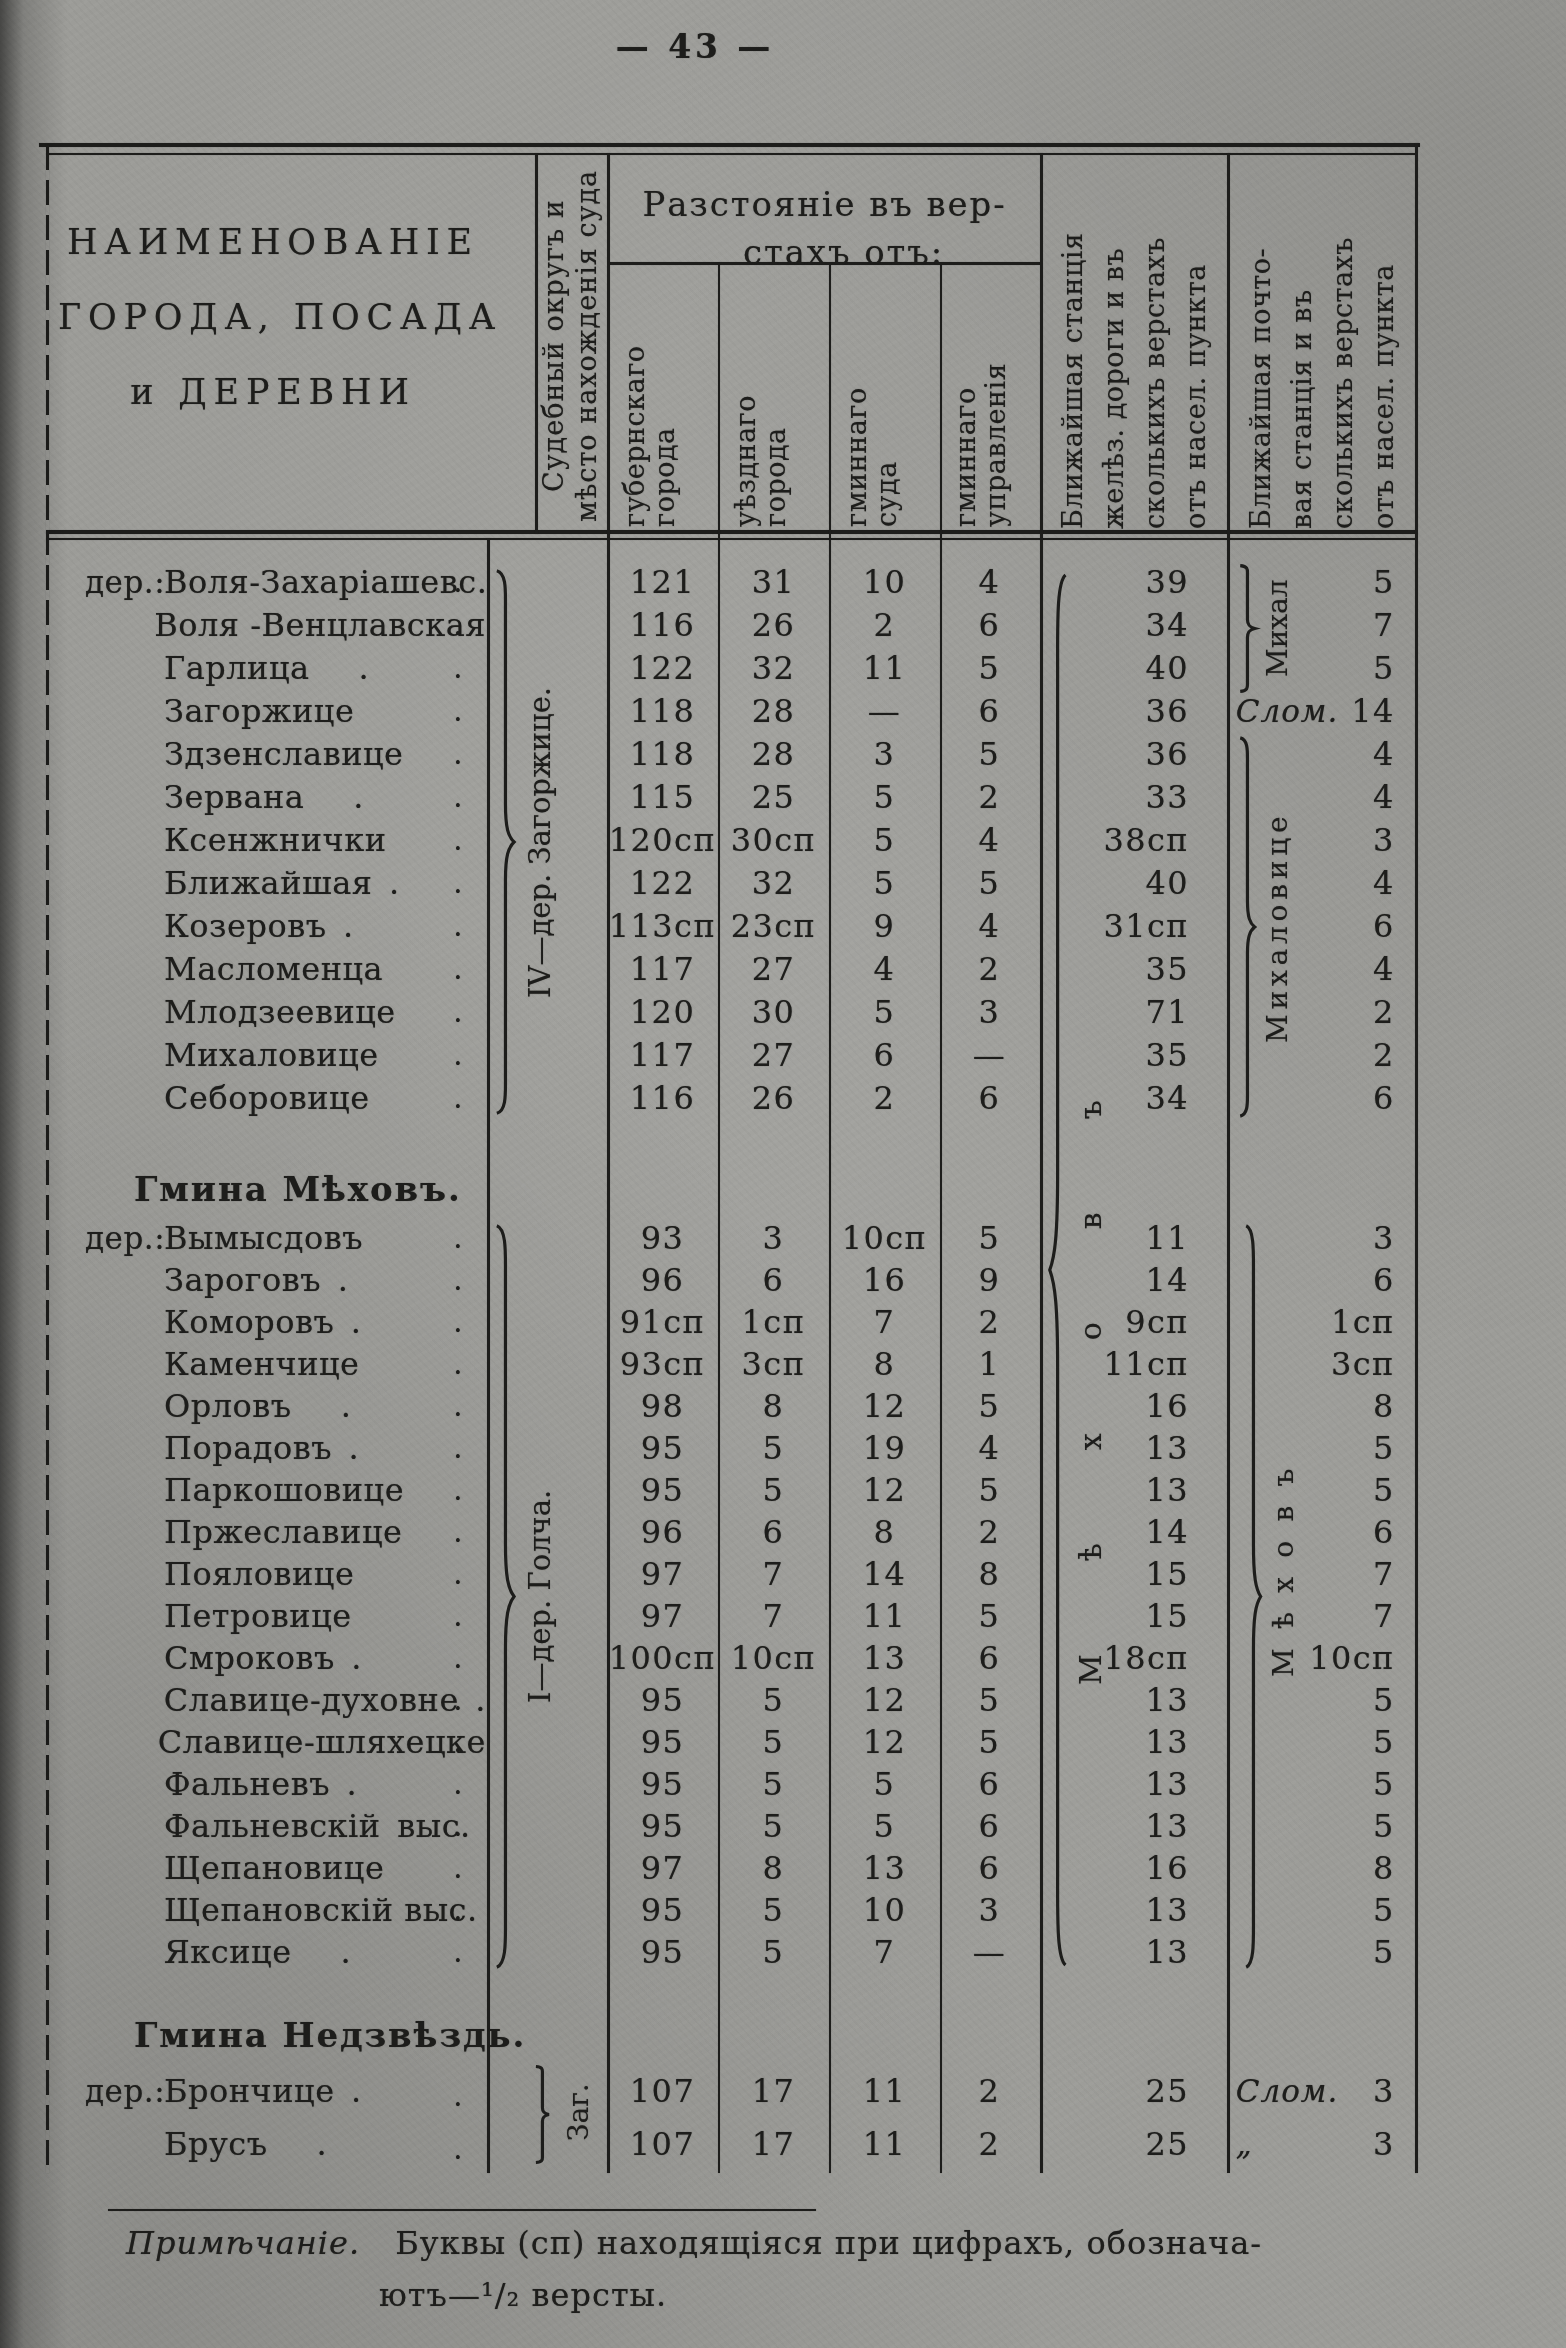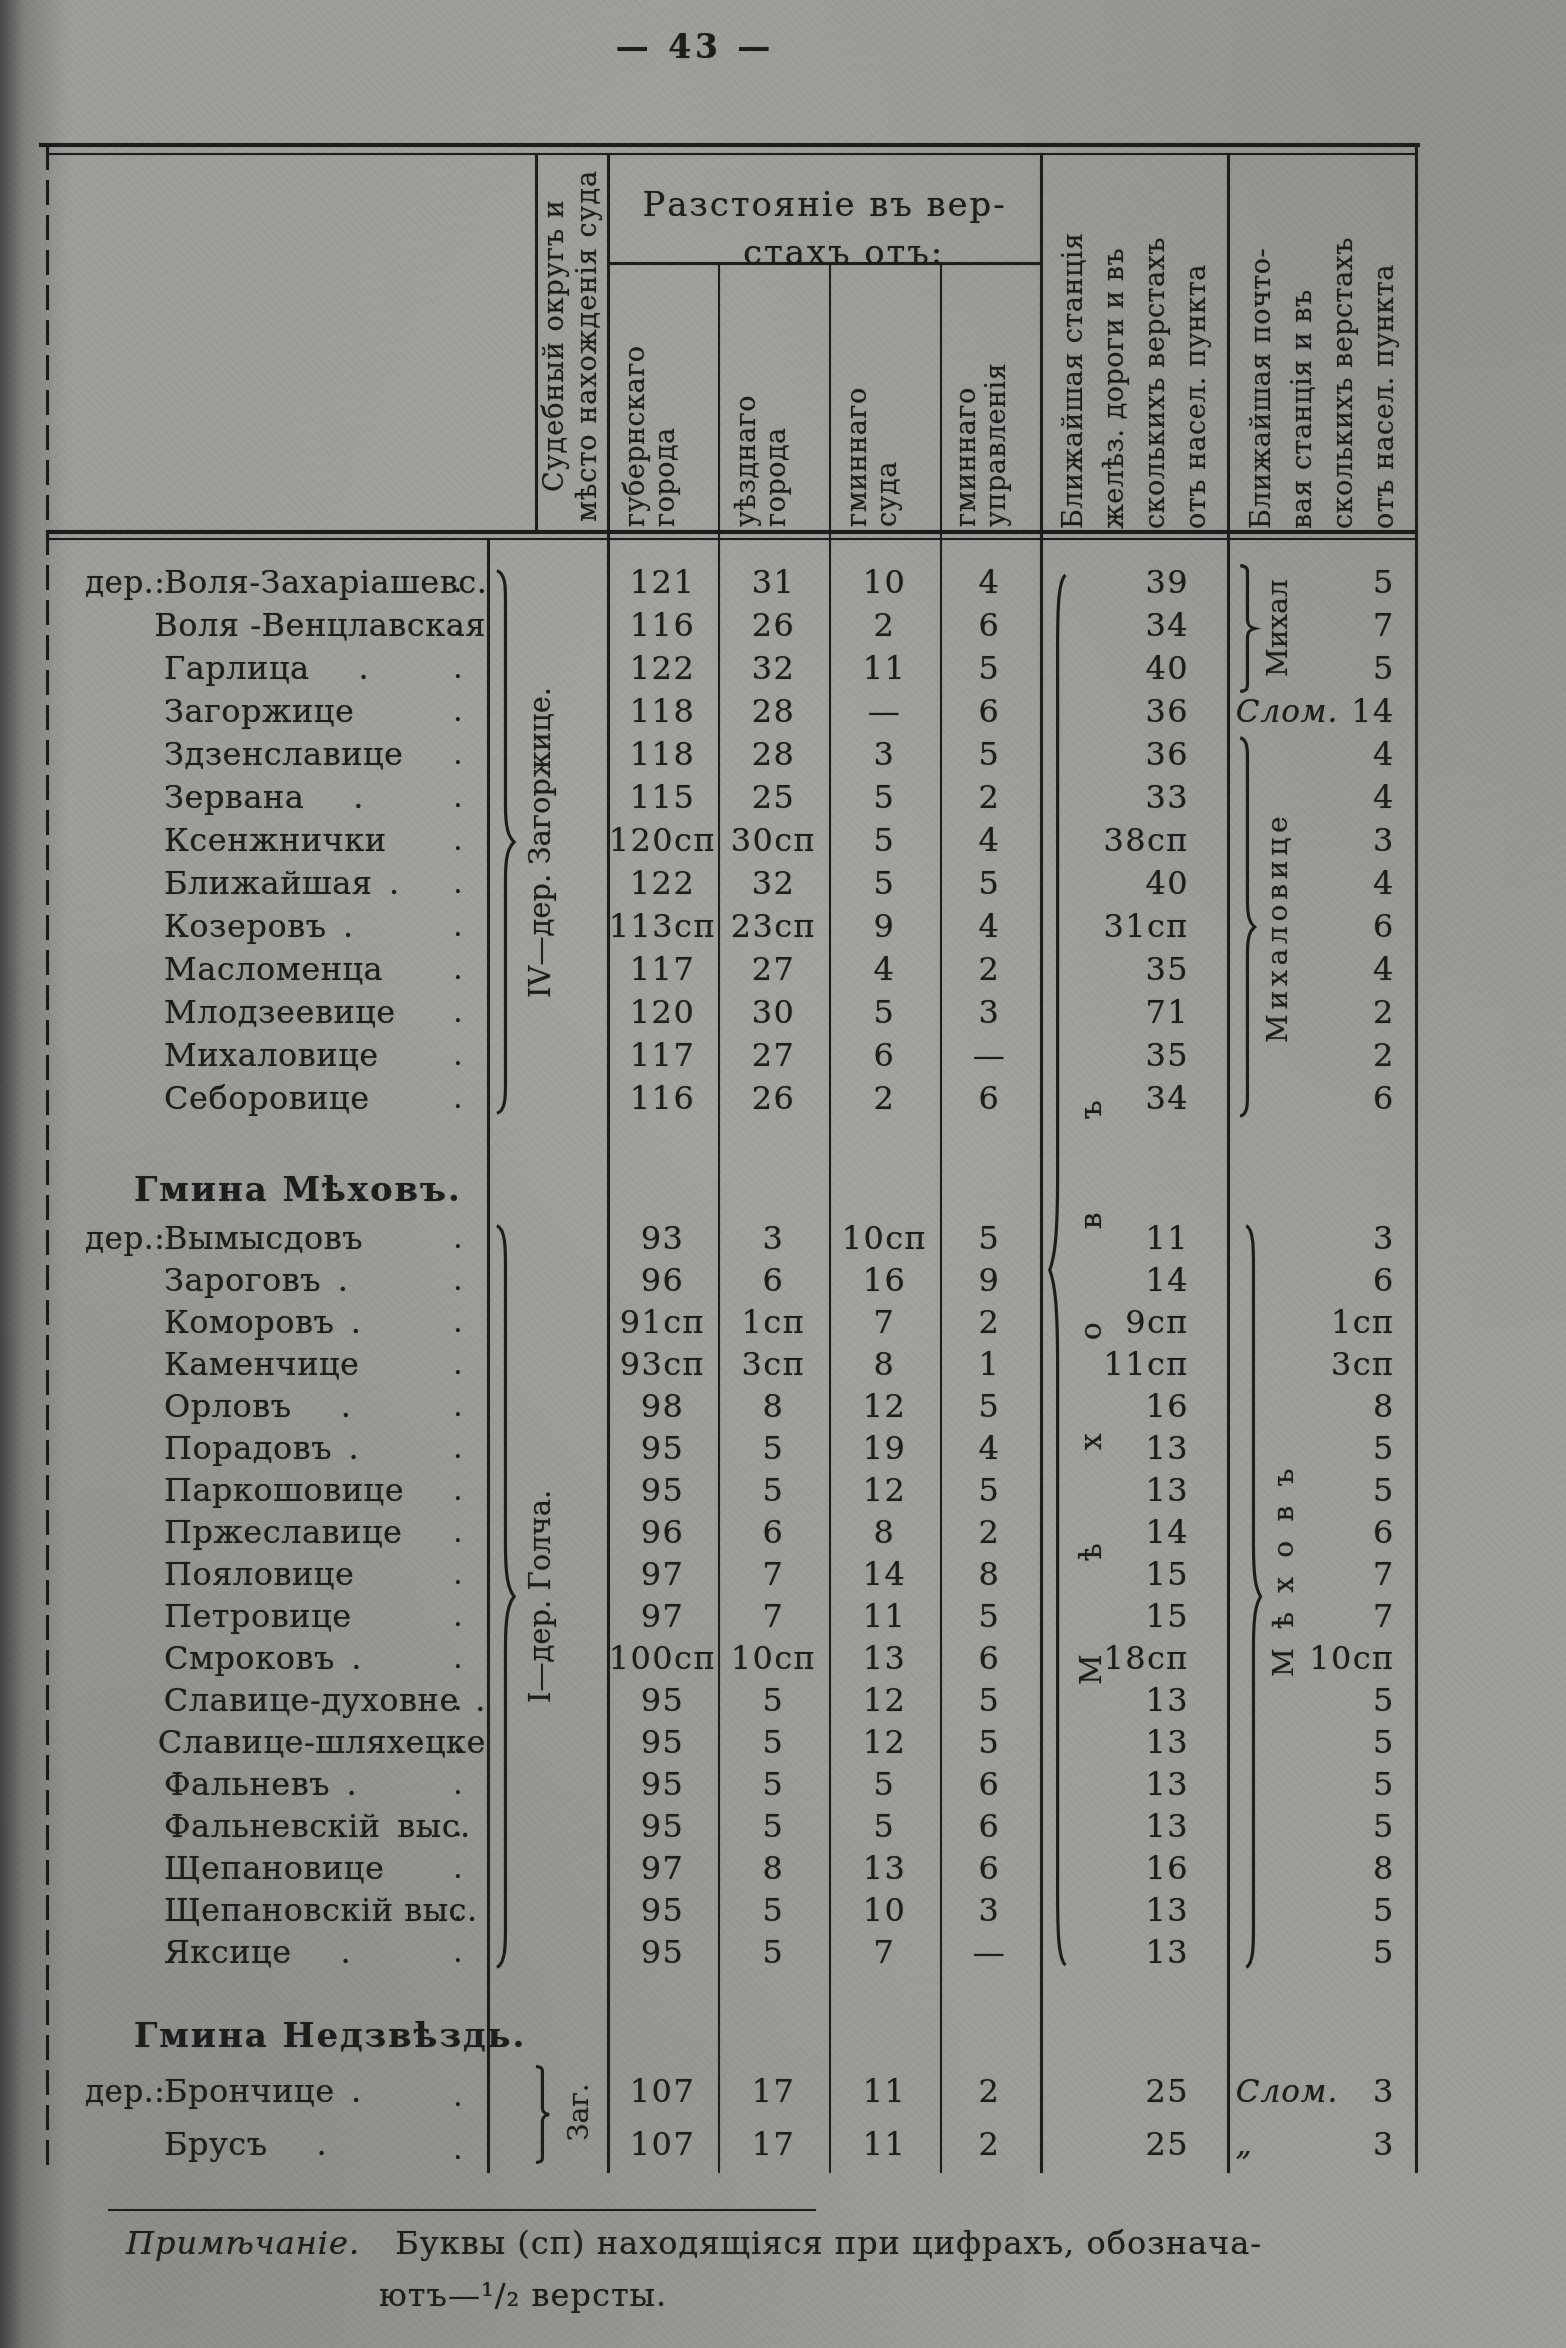--- a/index.html
+++ b/index.html
@@ -106,20 +106,23 @@
   <div class="vline" style="left:487px;top:538px;width:2.9px;height:1635px;"></div>
   <div class="vline" style="left:607px;top:153px;width:2.9px;height:2020px;"></div>
   <div class="vline" style="left:718px;top:265px;width:1.9px;height:1908px;"></div>
   <div class="vline" style="left:829px;top:265px;width:1.9px;height:1908px;"></div>
   <div class="vline" style="left:940px;top:265px;width:1.9px;height:1908px;"></div>
   <div class="vline" style="left:1040px;top:153px;width:2.9px;height:2020px;"></div>
   <div class="vline" style="left:1227px;top:153px;width:2.9px;height:2020px;"></div>
   <div class="vline" style="left:1415px;top:143px;width:2.9px;height:2030px;"></div>
   <div class="hline" style="left:108px;top:2209px;width:708px;height:1.9px;"></div>
 
+  <div id="name-header" class="txt">НАИМЕНОВАНІЕ
+ГОРОДА, ПОСАДА
+и ДЕРЕВНИ</div>
   <div id="court-header" class="vtext txt">Судебный округъ и
 мѣсто нахожденія суда</div>
   <div id="dist-header" class="txt">Разстояніе въ вер-
    стахъ отъ:</div>
   <div id="sub1" class="subcol vtext txt">губернскаго
 города</div>
   <div id="sub2" class="subcol vtext txt">уѣзднаго
 города</div>
   <div id="sub3" class="subcol vtext txt">гминнаго
 суда</div>

